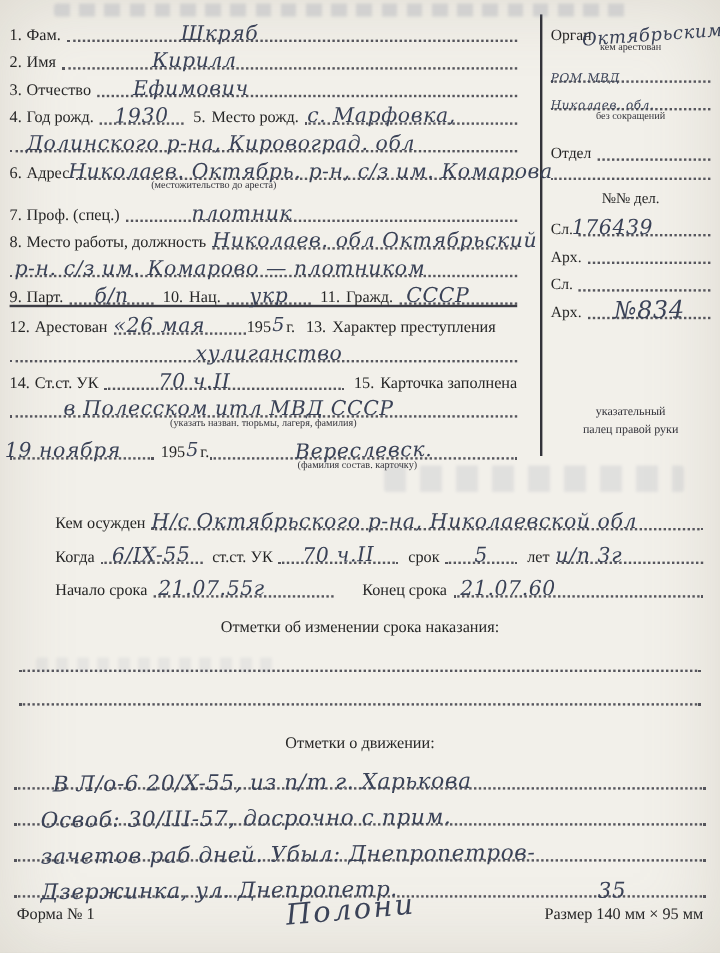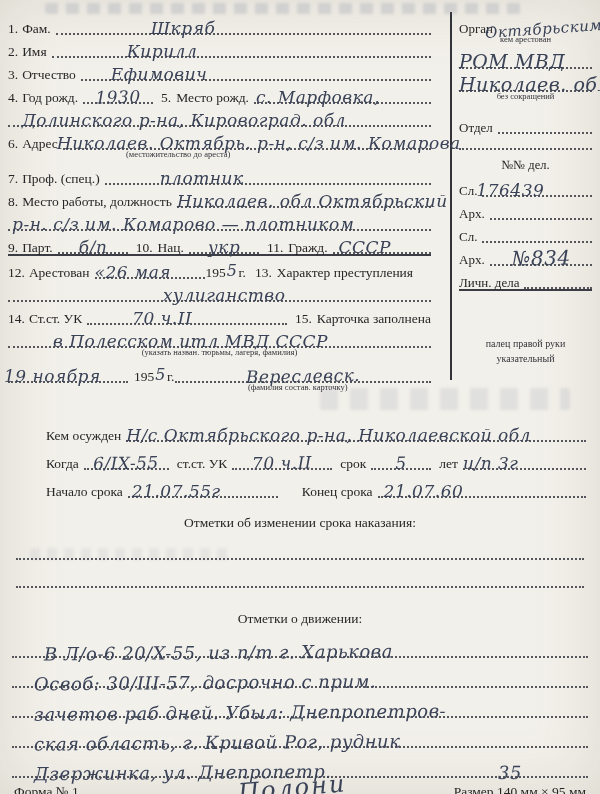--- a/index.html
+++ b/index.html
@@ -23,21 +23,21 @@
   .hw{font-family:"DejaVu Serif",serif;font-style:italic;color:#3a4257;font-size:17px;
       white-space:nowrap;letter-spacing:.5px;font-weight:500;}
   .dot .hw{position:absolute;bottom:-4px;left:10px;}
   .dot .hw.ctr{left:50%;transform:translateX(-50%) rotate(-1deg);}
   .yr{white-space:nowrap;padding:0 1px;}
   .yrhw{font-size:16px;}
   .caprow{height:12px;font-size:8.5px;color:#33333a;line-height:1;}
   .cap{display:inline-block;}
   
   .rrow{display:flex;align-items:flex-end;height:23px;position:relative;font-size:13px;line-height:1;}
-  .rrow .dot .hw{font-size:19px;}
+  .rrow .dot .hw{font-size:10px;}
   .rcap{font-size:8.5px;text-align:center;height:11px;line-height:1;color:#33333a;}
   .rhead{text-align:center;font-size:12.5px;height:18px;line-height:18px;}
   .organ-hw{position:absolute;left:26px;bottom:-2px;font-size:15px;transform:rotate(-4deg);}
   .rrow.lastline{border-bottom:2px solid #3c3c44;}
   .finger{margin-top:auto;text-align:center;font-size:10px;line-height:1.5;color:#33333a;padding-bottom:14px;}
   
   .mid{margin-top:34px;padding:0 14px 0 46px;}
   .mid .frow{height:28px;}
   .h1{text-align:center;font-weight:normal;font-size:13.5px;margin-top:16px;height:18px;line-height:18px;}
   .blank{margin:0 16px;border-bottom:2px dotted #55555c;height:26px;}
@@ -255,27 +255,23 @@
         <span class="dot">
             <i class="hw"></i>
           </span>
       </div>
       <div class="rrow">
         <span class="lbl">Арх.</span>
         <span class="dot">
             <i class="hw ctr" style="font-size:20px">№834</i>
           </span>
       </div>
-      <div class="rrow lastline">
-        <span class="lbl">Личн. дела</span>
-        <span class="dot"></span>
-      </div>
       <div class="finger">
+        <div>указательный</div>
         <div>палец правой руки</div>
-        <div>указательный</div>
       </div>
     </div>
   </div>
 
   <div class="mid">
     <div class="frow">
       <span class="lbl">Кем осужден</span>
       <span class="dot">
           <i class="hw" style="left:0">Н/с Октябрьского р-на, Николаевской обл</i>
         </span>
@@ -319,23 +315,20 @@
   <div class="mline">
     <i class="hw" style="left:32px">В Л/о-6 20/X-55, из п/т г. Харькова</i>
   </div>
   <div class="mline">
     <i class="hw">Освоб: 30/III-57, досрочно с прим.</i>
   </div>
   <div class="mline">
     <i class="hw">зачетов раб дней. Убыл: Днепропетров-</i>
   </div>
   <div class="mline">
-    <i class="hw">ская область, г. Кривой Рог, рудник</i>
-  </div>
-  <div class="mline">
     <i class="hw">Дзержинка, ул. Днепропетр.</i>
     <i class="hw tail">35</i>
   </div>
 
   <div class="footer">
     <span>Форма № 1</span>
     <i class="hw sig">Полони</i>
     <span>Размер 140 мм × 95 мм</span>
   </div>
 </div>

